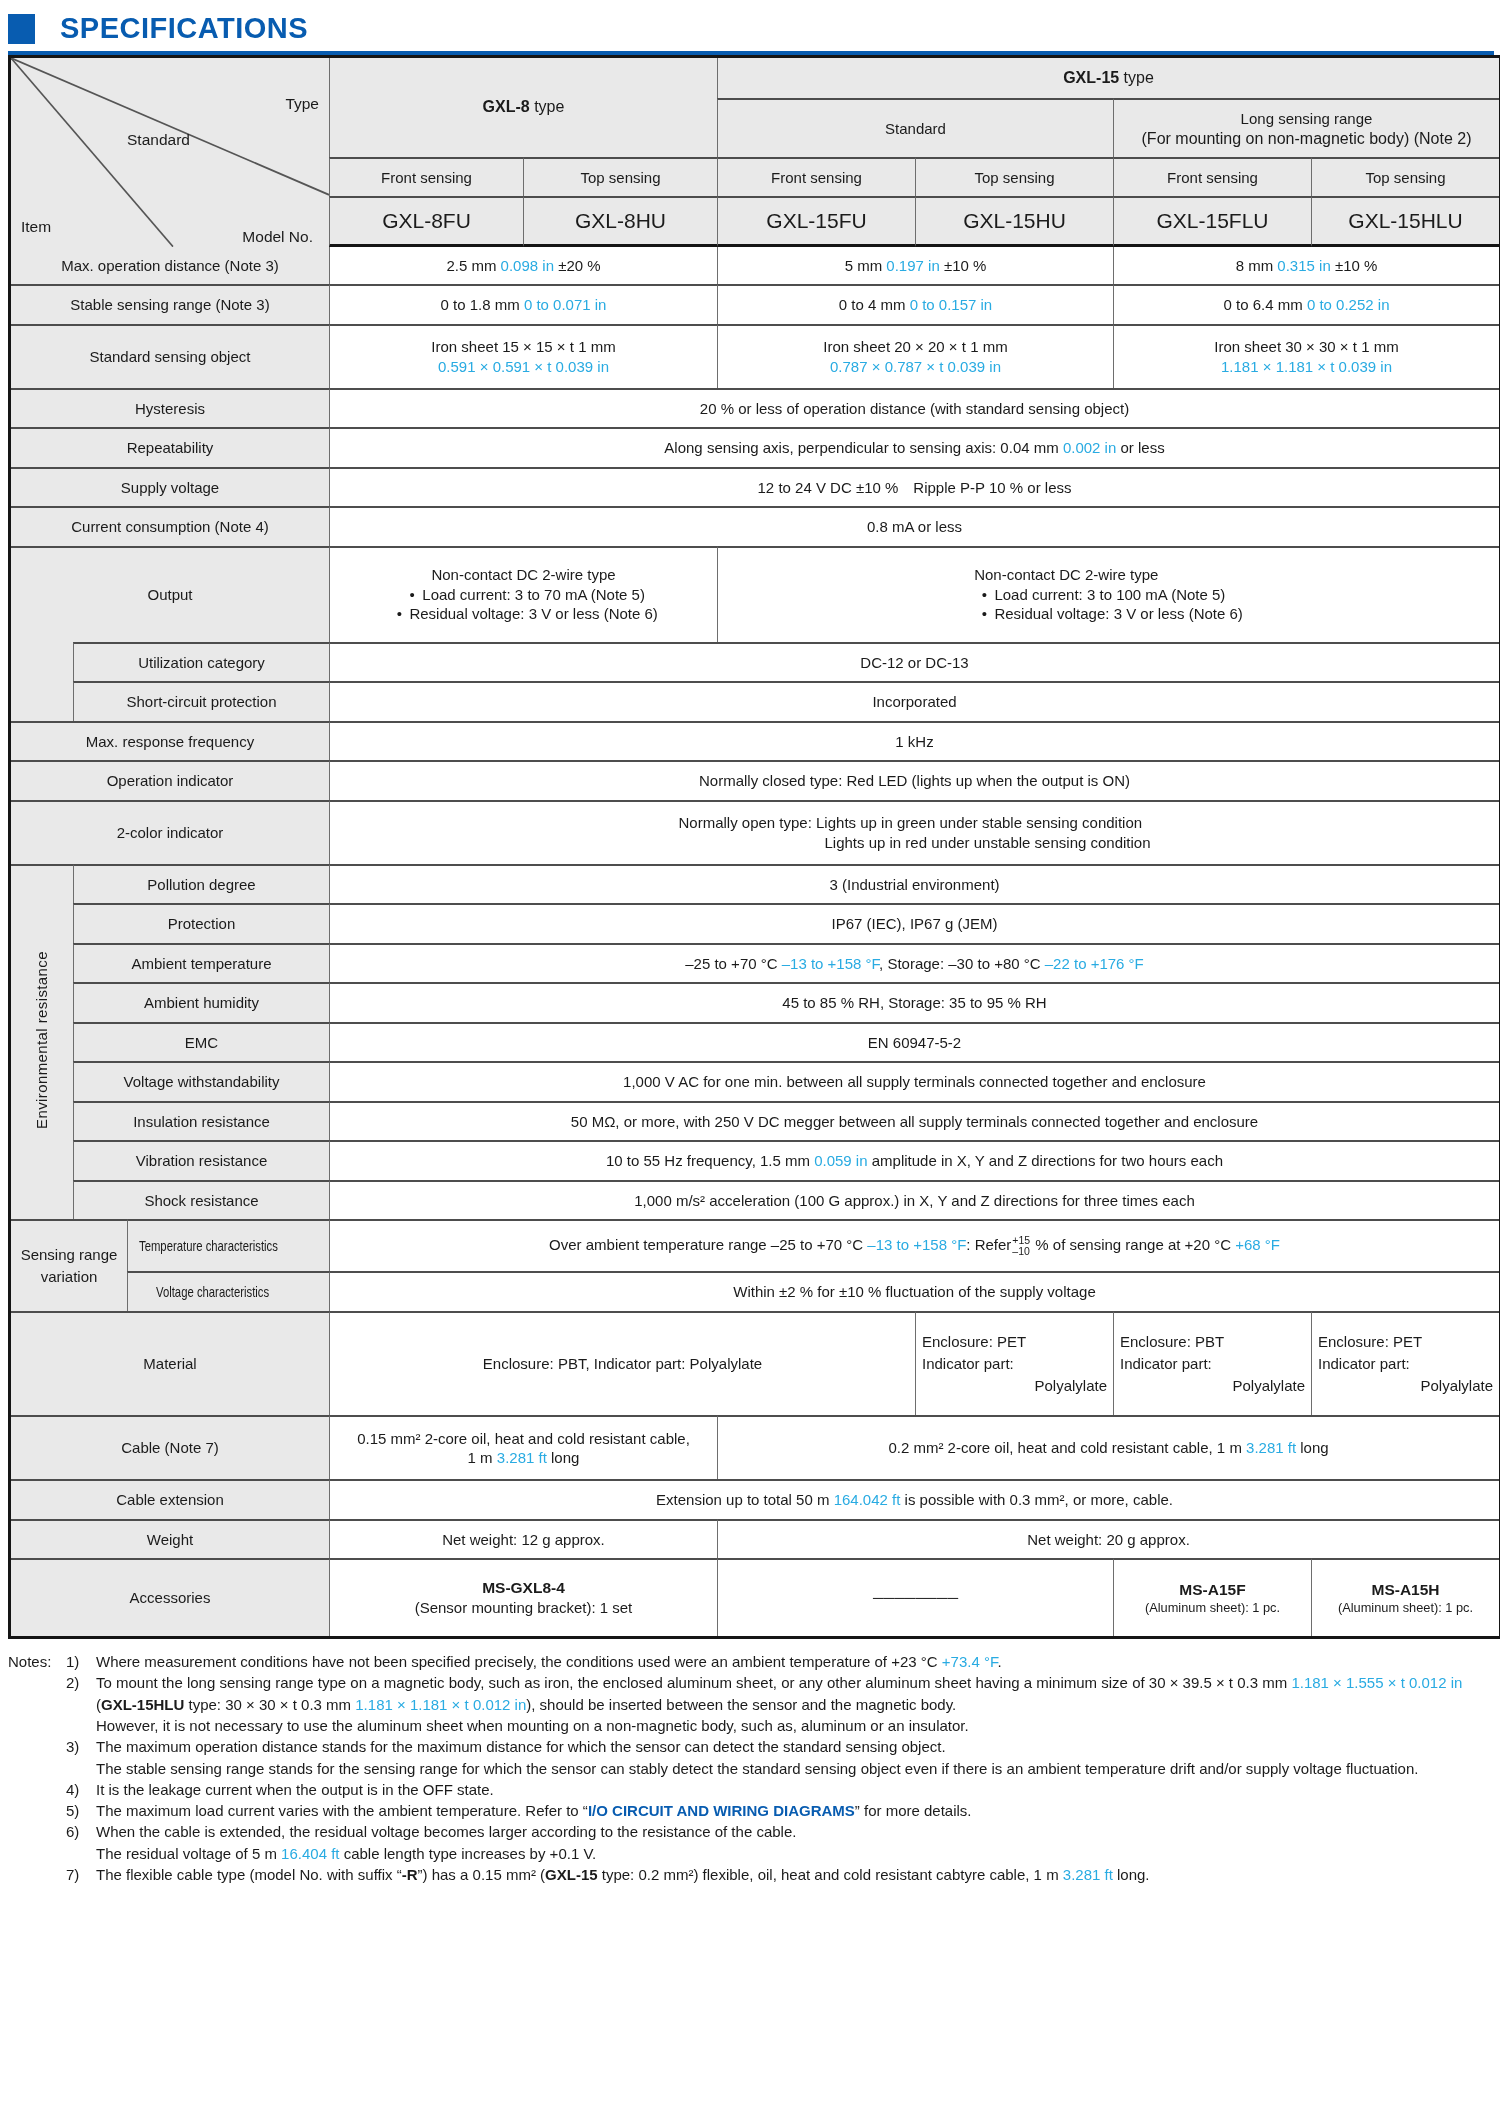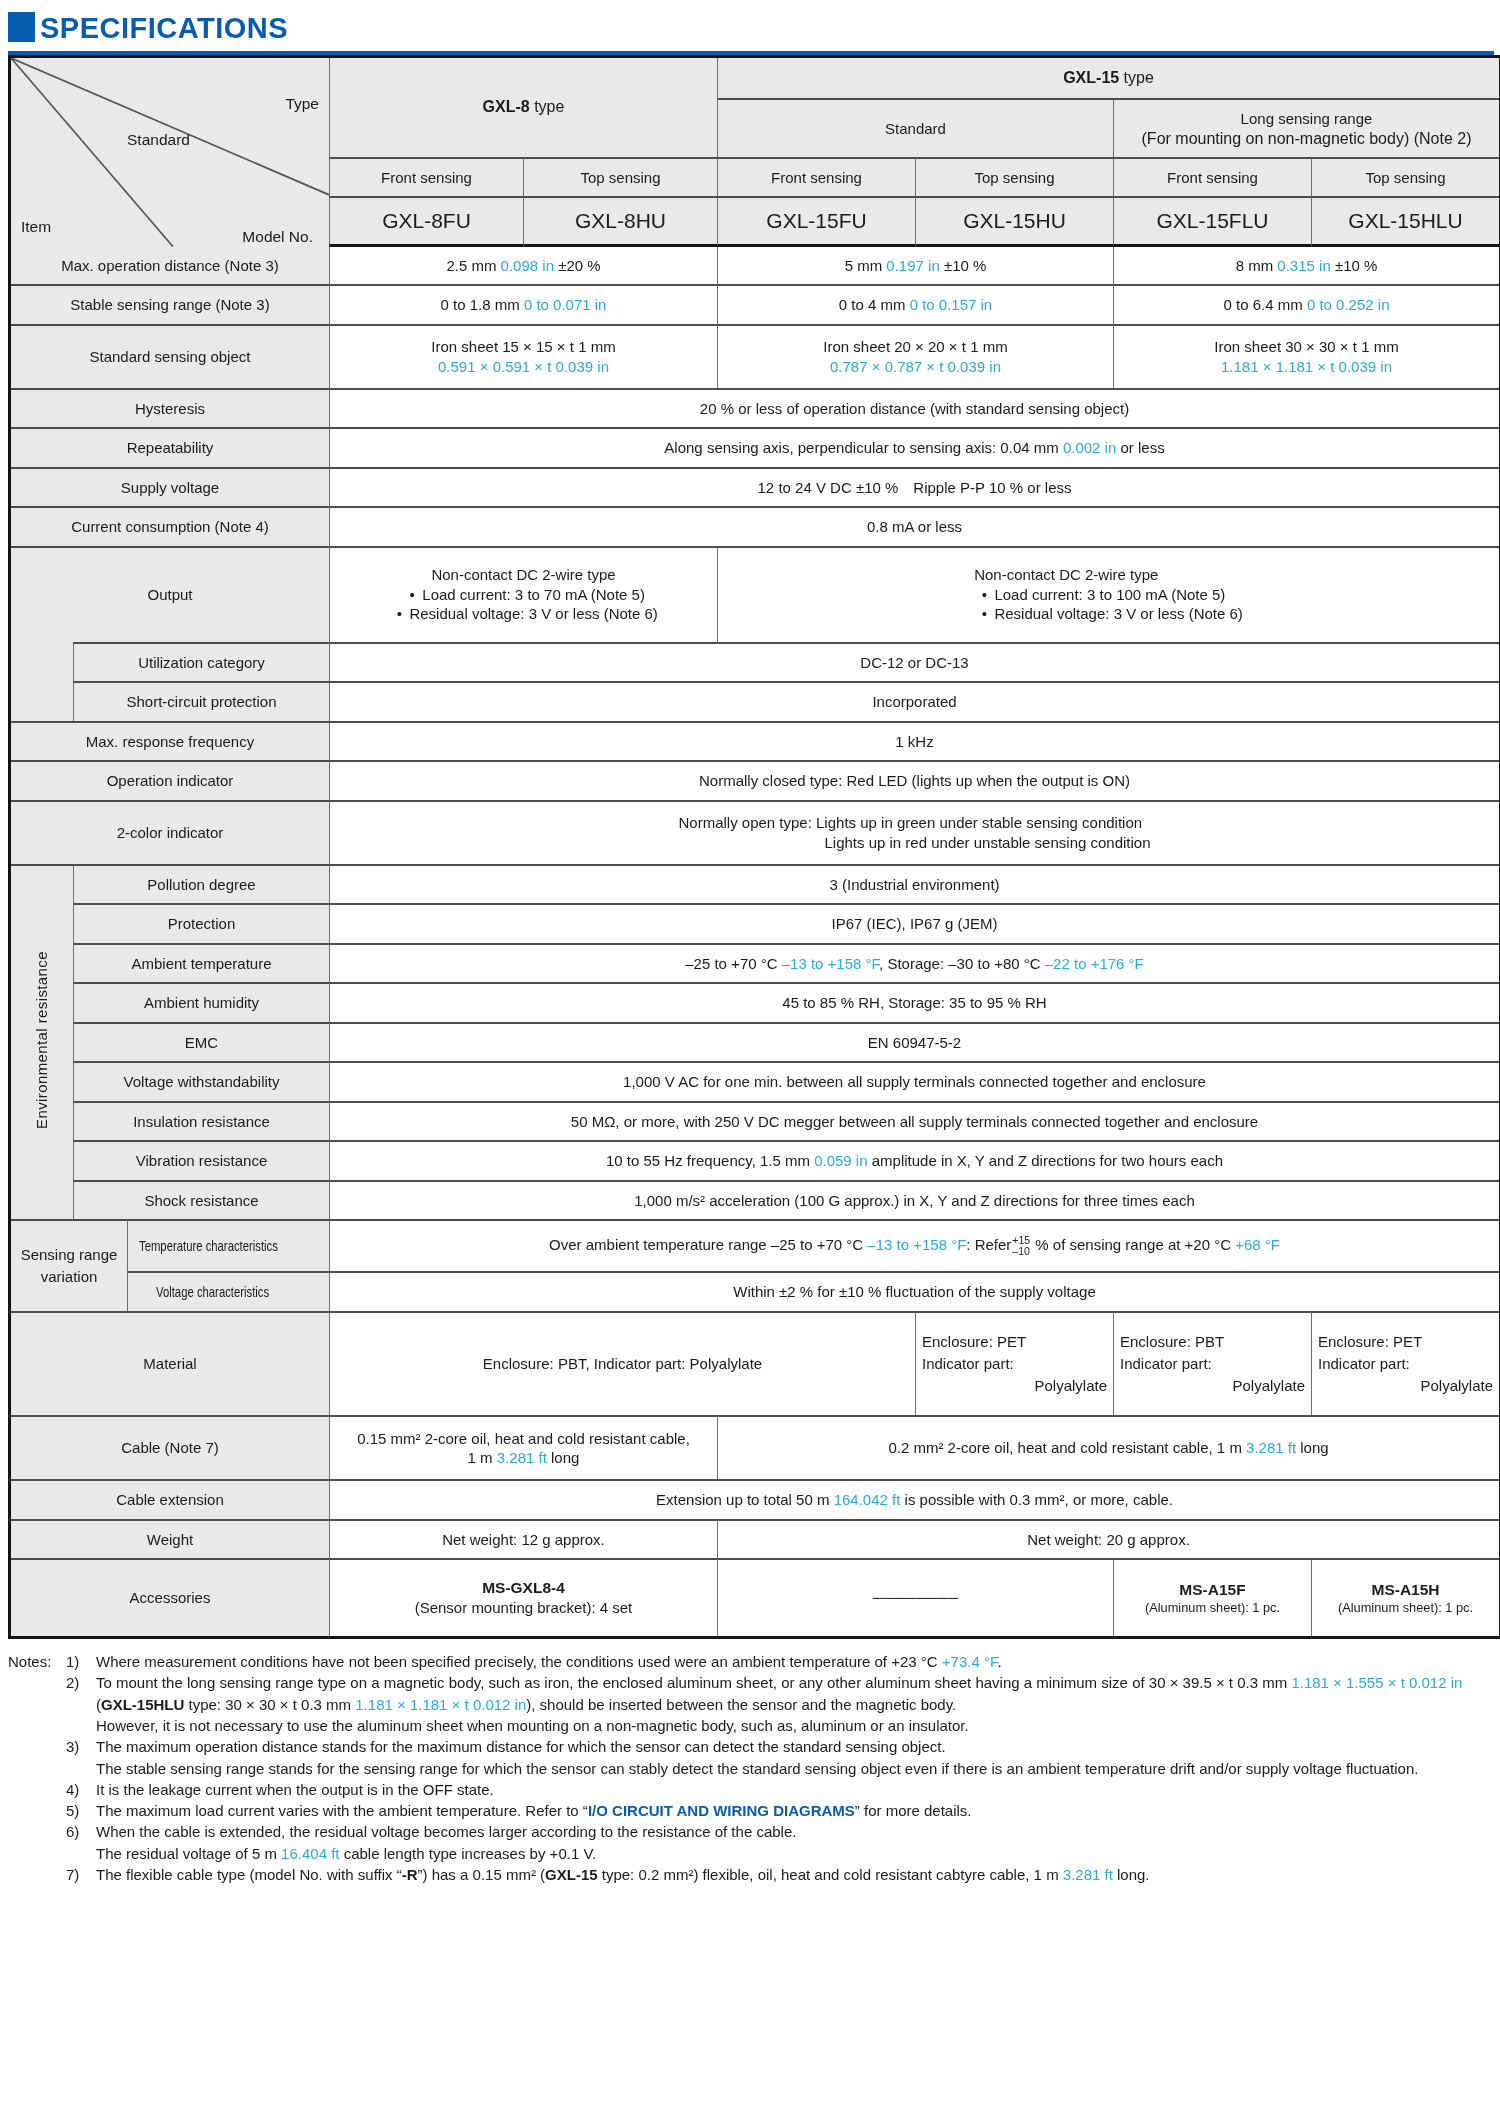--- a/index.html
+++ b/index.html
@@ -5,21 +5,21 @@
   :root{
     --brand:#085cb0; --cyan:#29abe2; --hdr:#e9e9e9; --txt:#1b1b1b;
     --hline:#4d4d4d; --vline:#6e6e6e; --frame:#151515;
   }
   html,body{margin:0;padding:0;background:#fff;color:var(--txt);
     font-family:"Liberation Sans","DejaVu Sans",sans-serif;}
   body{width:1500px;}
   .page{padding:8px 6px 20px 8px;}
 
   
-  .title-bar{display:flex;align-items:flex-start;gap:5px;margin-top:4px;}
+  .title-bar{display:flex;align-items:center;gap:25px;margin-top:4px;}
   .title-square{width:27px;height:30px;background:var(--brand);flex:0 0 auto;}
   .page-title{color:var(--brand);font-size:29px;font-weight:bold;letter-spacing:.5px;}
   .title-rule{height:4px;background:var(--brand);margin-top:6px;width:1486px;}
   .subtitle{color:var(--brand);font-size:21px;font-weight:bold;margin:26px 0 10px 0;}
 
   
   table.spec{border-collapse:separate;border-spacing:0;table-layout:fixed;width:1488px;
     border:3px solid var(--frame);font-size:15px;}
   table.spec td,table.spec th{border-top:2px solid var(--hline);border-left:1px solid var(--vline);
     padding:9px 6px;line-height:1.3;vertical-align:middle;text-align:center;font-weight:normal;
@@ -285,21 +285,21 @@
       </tr>
       <tr>
         <th class="lbl nl" colspan="3">Weight</th>
         <td colspan="2">Net weight: 12 g approx.</td>
         <td colspan="4">Net weight: 20 g approx.</td>
       </tr>
       <tr style="height:78px">
         <th class="lbl nl" colspan="3">Accessories</th>
         <td class="acc" colspan="2">
           <div class="acc-model">MS-GXL8-4</div>
-          <div>(Sensor mounting bracket): 4 set</div>
+          <div>(Sensor mounting bracket): 1 set</div>
         </td>
         <td colspan="2"><span class="dashline">────────</span></td>
         <td class="acc2">
           <div class="acc-model">MS-A15F</div>
           <div class="acc2-desc">(Aluminum sheet): 1 pc.</div>
         </td>
         <td class="acc2">
           <div class="acc-model">MS-A15H</div>
           <div class="acc2-desc">(Aluminum sheet): 1 pc.</div>
         </td>

